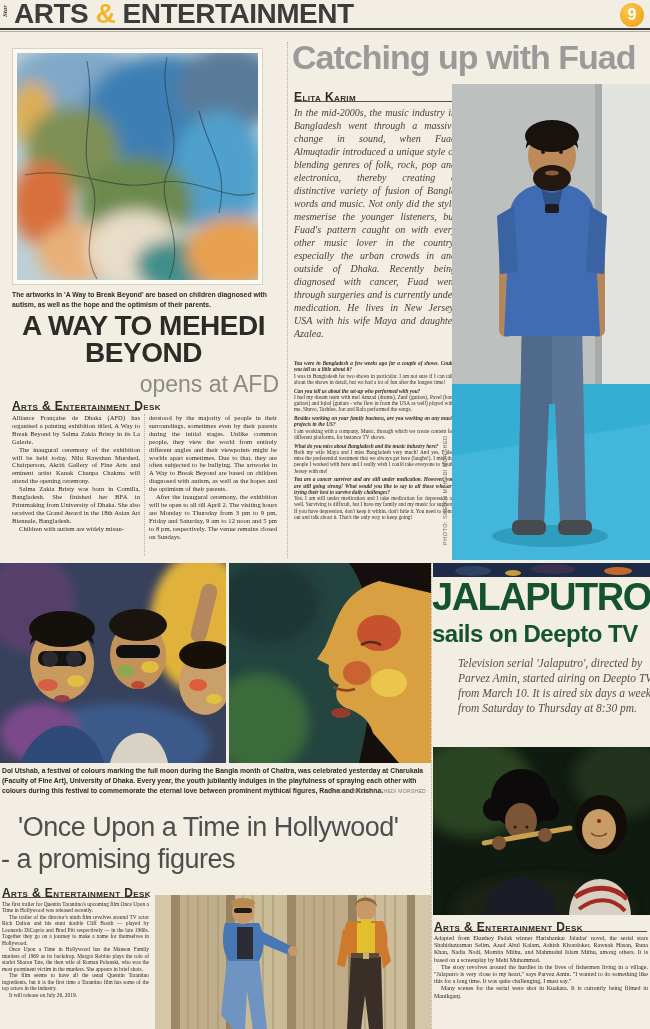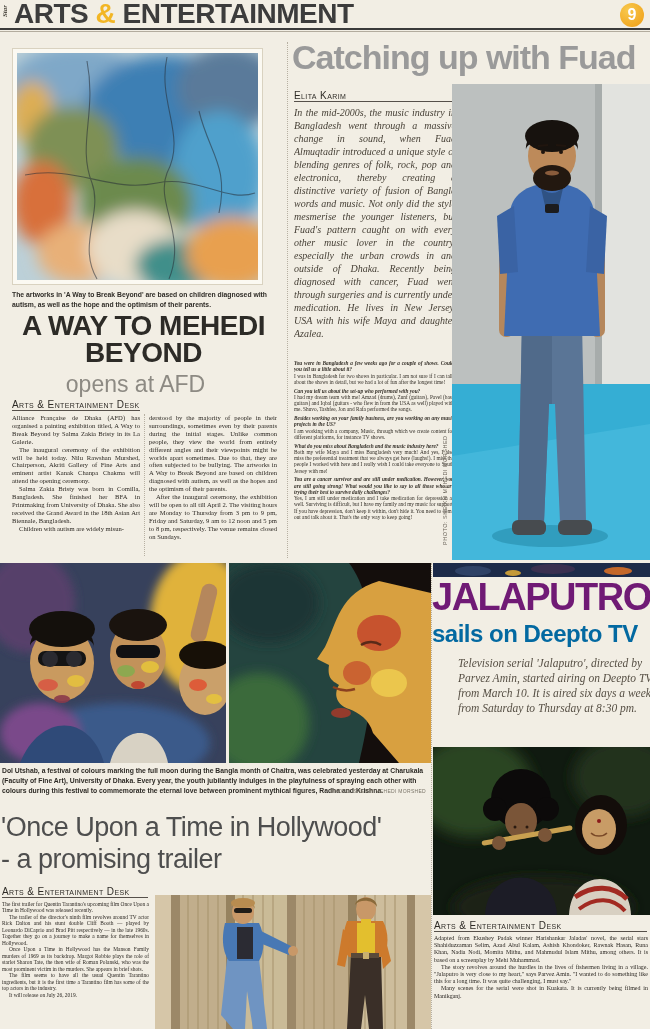--- a/index.html
+++ b/index.html
@@ -2,22 +2,22 @@
 <html><head>
 <meta charset="utf-8">
 <style>
   html,body{margin:0;padding:0;}
   #page{position:relative;width:650px;height:1029px;background:#f2eee4;overflow:hidden;
         font-family:"Liberation Sans",sans-serif;color:#2e2b26;}
   .abs{position:absolute;}
   .serif{font-family:"Liberation Serif",serif;}
   .just{text-align:justify;}
   .clip{overflow:hidden;}
-  .byline{font-family:"Liberation Sans",sans-serif;font-variant:small-caps;font-weight:normal;
-          font-size:10px;letter-spacing:.4px;color:#2e2b26;}
+  .byline{font-family:"Liberation Sans",sans-serif;font-variant:small-caps;font-weight:bold;
+          font-size:12px;letter-spacing:.4px;color:#2e2b26;}
   .byrule{border-top:1px solid #56504a;}
   .vr{border-left:1px dotted #b7b0a2;width:0;}
   .q{font-weight:bold;font-style:italic;margin:2.5px 0 0 0;}
   .a{margin:0;}
   .colbody p{margin:0;}
   .colbody p + p{text-indent:7px;}
   .credit-v{writing-mode:vertical-rl;transform:rotate(180deg);font-size:5.5px;color:#6b6galler5f;
             color:#6b655b;letter-spacing:.5px;}
   svg{display:block;}
 </style>
@@ -71,21 +71,21 @@
       <g fill="none" stroke="#262d36" stroke-width="1.1" opacity=".55">
         <path d="M70,8 C80,60 60,92 75,130 C86,160 60,192 80,226"></path>
         <path d="M150,4 C140,50 170,82 150,120 C138,150 170,182 152,226"></path>
         <path d="M8,122 C60,112 92,140 140,130 C180,122 210,150 238,140"></path>
         <path d="M182,58 C192,100 212,112 202,160"></path>
       </g>
     </svg>
   </div>
   <div class="abs" style="left:12px;top:290px;width:263px;font-size:6.8px;font-weight:bold;line-height:1.45;color:#2f2c27;">The artworks in 'A Way to Break Beyond' are based on children diagnosed with autism, as well as the hope and the optimism of their parents.</div>
   <div class="abs" style="left:8px;top:312px;width:271px;text-align:center;font-size:28px;font-weight:800;line-height:.98;letter-spacing:-.5px;color:#2d2b27;">A WAY TO MEHEDI BEYOND</div>
-  <div class="abs" style="left:0;top:371px;width:271px;text-align:center;font-size:23px;font-weight:normal;color:#8d8a83;">opens at AFD</div>
+  <div class="abs" style="left:8px;top:371px;width:271px;text-align:right;font-size:23px;font-weight:normal;color:#8d8a83;">opens at AFD</div>
   <div class="abs byline" style="left:12px;top:399px;">Arts &amp; Entertainment Desk</div>
   <div class="abs byrule" style="left:12px;top:410px;width:128px;"></div>
   <div class="abs serif just clip colbody" style="left:12px;top:414px;width:128px;height:144px;font-size:6.6px;line-height:1.2;color:#2c2823;">
     <p>Alliance Française de Dhaka (AFD) has organised a painting exhibition titled, A Way to Break Beyond by Salma Zakia Bristy in its La Galerie.</p>
     <p>The inaugural ceremony of the exhibition will be held today. Nilu Rawshan Murshed, Chairperson, Akriti Gallery of Fine Arts and eminent artist Kanak Chanpa Chakma will attend the opening ceremony.</p>
     <p>Salma Zakia Bristy was born in Comilla, Bangladesh. She finished her BFA in Printmaking from University of Dhaka. She also received the Grand Award in the 18th Asian Art Biennale, Bangladesh.</p>
     <p>Children with autism are widely misun-</p>
   </div>
   <div class="abs serif just clip colbody" style="left:149px;top:414px;width:128px;height:144px;font-size:6.6px;line-height:1.2;color:#2c2823;">
     <p>derstood by the majority of people in their surroundings, sometimes even by their parents during the initial stages. Unlike common people, they view the world from entirely different angles and their viewpoints might be worlds apart sometimes. Due to that, they are often subjected to be bullying. The artworks in A Way to Break Beyond are based on children diagnosed with autism, as well as the hopes and the optimism of their parents.</p>
@@ -215,22 +215,22 @@
       <rect width="217" height="14" fill="#1d2b49"></rect>
       <ellipse cx="40" cy="8" rx="18" ry="5" fill="#2f4266"></ellipse>
       <ellipse cx="120" cy="6" rx="22" ry="5" fill="#3a3050"></ellipse>
       <ellipse cx="185" cy="8" rx="14" ry="4" fill="#c4682a"></ellipse>
       <ellipse cx="80" cy="10" rx="8" ry="3" fill="#c49a3a"></ellipse>
     </svg>
   </div>
   <div class="abs" style="left:2px;top:766px;width:424px;font-size:6.8px;font-weight:bold;line-height:1.5;color:#2d2a25;">Dol Utshab, a festival of colours marking the full moon during the Bangla month of Chaitra, was celebrated yesterday at Charukala (Faculty of Fine Art), University of Dhaka. Every year, the youth jubilantly indulges in the playfulness of spraying each other with colours during this festival to commemorate the eternal love between prominent mythical figures, Radha and Krishna.</div>
   <div class="abs" style="left:296px;top:788px;width:130px;text-align:right;font-size:5px;color:#7b7569;letter-spacing:.3px;">PHOTO: SHEIKH MEHEDI MORSHED</div>
 
-  <div class="abs" style="left:432px;top:576px;width:218px;font-size:38px;font-weight:800;letter-spacing:-1.5px;color:#701a75;white-space:nowrap;">JALAPUTRO</div>
-  <div class="abs" style="left:432px;top:620px;width:216px;font-size:24px;font-weight:bold;letter-spacing:-.5px;color:#0369a1;white-space:nowrap;">sails on Deepto TV</div>
+  <div class="abs" style="left:432px;top:576px;width:218px;font-size:38px;font-weight:800;letter-spacing:-1.5px;color:#14532d;white-space:nowrap;">JALAPUTRO</div>
+  <div class="abs" style="left:432px;top:620px;width:216px;font-size:24px;font-weight:bold;letter-spacing:-.5px;color:#14532d;white-space:nowrap;">sails on Deepto TV</div>
   <div class="abs serif clip" style="left:458px;top:656px;width:214px;height:90px;font-size:11.5px;font-style:italic;line-height:1.3;color:#564f44;">Television serial 'Jalaputro', directed by Parvez Amin, started airing on Deepto TV from March 10. It is aired six days a week from Saturday to Thursday at 8:30 pm.</div>
   <div class="abs" style="left:433px;top:747px;width:217px;height:168px;">
     <svg width="217" height="168" viewBox="0 0 217 168" preserveAspectRatio="none">
       <defs>
           <filter id="jb" x="-30%" y="-30%" width="160%" height="160%">
             <feGaussianBlur stdDeviation="7"></feGaussianBlur>
           </filter>
         </defs>
       <rect width="217" height="168" fill="#101a10"></rect>
       <g filter="url(#jb)">
@@ -261,22 +261,22 @@
     </svg>
   </div>
   <div class="abs byline" style="left:434px;top:920px;">Arts &amp; Entertainment Desk</div>
   <div class="abs byrule" style="left:434px;top:931px;width:213px;"></div>
   <div class="abs serif just clip colbody" style="left:434px;top:935px;width:214px;height:92px;font-size:6px;line-height:1.2;color:#2c2823;">
     <p>Adapted from Ekushey Padak winner Harishankar Jaladas' novel, the serial stars Shahiduzzaman Selim, Azad Abul Kalam, Ashish Khondoker, Rawnak Hasan, Runa Khan, Nadia Nodi, Momita Mithu, and Mahmudul Islam Mithu, among others. It is based on a screenplay by Mehi Muhammad.</p>
     <p>The story revolves around the hurdles in the lives of fishermen living in a village. "Jalaputro is very close to my heart," says Parvez Amin. "I wanted to do something like this for a long time. It was quite challenging, I must say."</p>
     <p>Many scenes for the serial were shot in Kuakata. It is currently being filmed in Manikganj.</p>
   </div>
 
-  <div class="abs" style="left:1px;top:812px;width:344px;font-size:27px;font-weight:normal;letter-spacing:-.5px;color:#4e4e4e;white-space:nowrap;">'Once Upon a Time in Hollywood'</div>
-  <div class="abs" style="left:1px;top:844px;width:432px;font-size:27px;font-weight:normal;letter-spacing:-.5px;color:#4e4e4e;white-space:nowrap;">- a promising trailer</div>
+  <div class="abs" style="left:1px;top:812px;width:344px;font-size:27px;font-weight:normal;letter-spacing:-.5px;color:#4e4e4e;white-space:nowrap;padding-left:17px;">'Once Upon a Time in Hollywood'</div>
+  <div class="abs" style="left:1px;top:844px;width:432px;font-size:27px;font-weight:normal;letter-spacing:-.5px;color:#4e4e4e;white-space:nowrap;">- a promising figures</div>
   <div class="abs byline" style="left:2px;top:886px;">Arts &amp; Entertainment Desk</div>
   <div class="abs byrule" style="left:2px;top:897px;width:146px;"></div>
   <div class="abs serif just clip colbody" style="left:2px;top:901px;width:147px;height:126px;font-size:5.4px;line-height:1.2;color:#2c2823;">
     <p>The first trailer for Quentin Tarantino's upcoming film Once Upon a Time in Hollywood was released recently.</p>
     <p>The trailer of the director's ninth film revolves around TV actor Rick Dalton and his stunt double Cliff Booth — played by Leonardo DiCaprio and Brad Pitt respectively — in the late 1960s. Together they go on a journey to make a name for themselves in Hollywood.</p>
     <p>Once Upon a Time in Hollywood has the Manson Family murders of 1969 as its backdrop. Margot Robbie plays the role of starlet Sharon Tate, the then wife of Roman Polanski, who was the most prominent victim in the murders. She appears in brief shots.</p>
     <p>The film seems to have all the usual Quentin Tarantino ingredients, but it is the first time a Tarantino film has some of the top actors in the industry.</p>
     <p>It will release on July 26, 2019.</p>
   </div>
   <div class="abs" style="left:155px;top:895px;width:276px;height:134px;">

